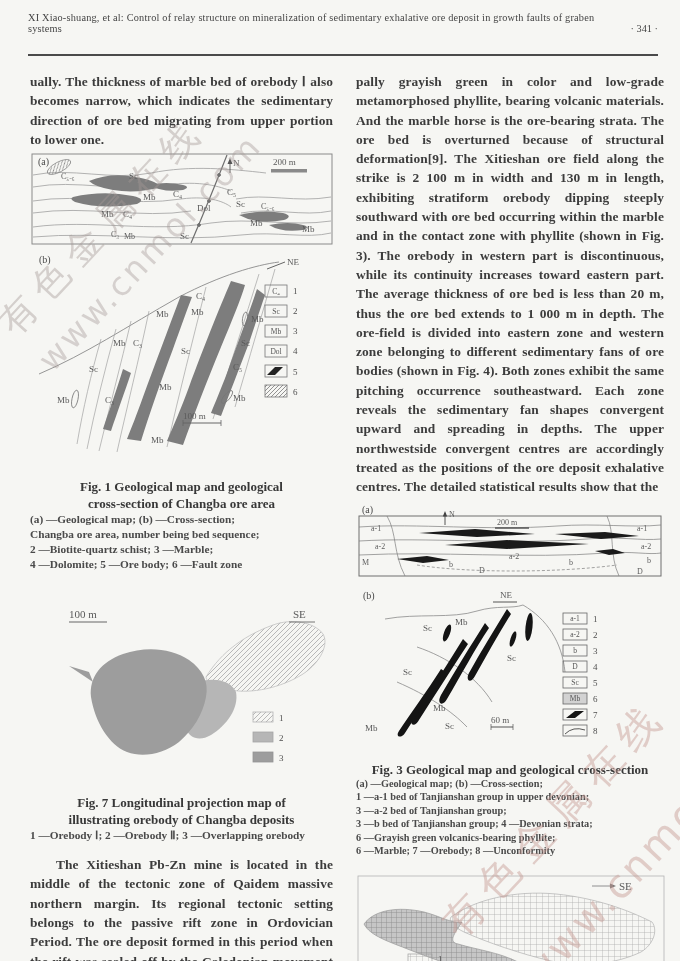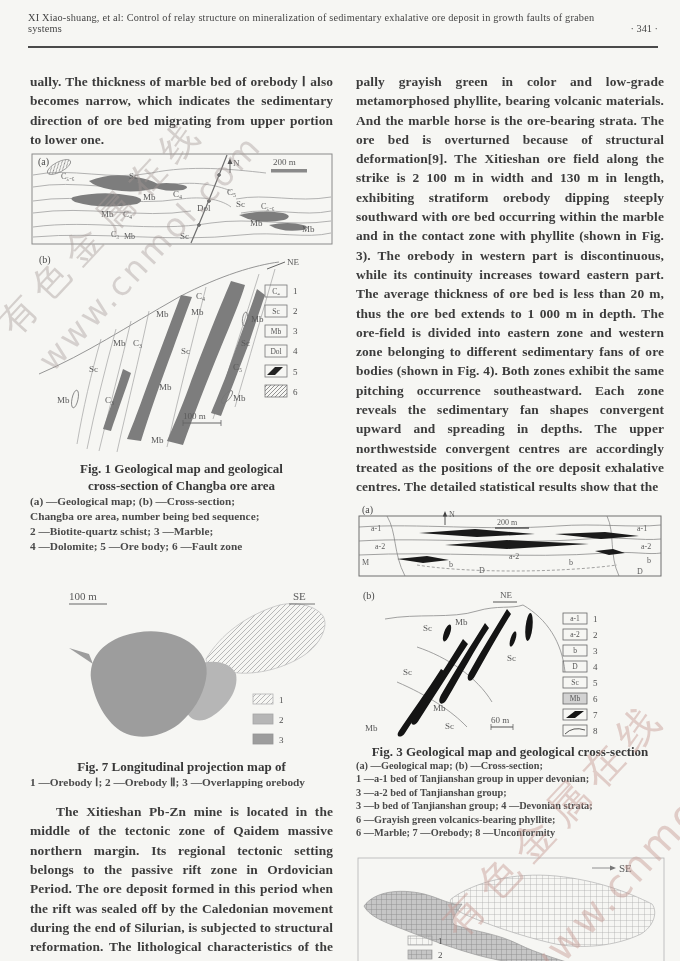--- a/index.html
+++ b/index.html
@@ -5,34 +5,34 @@
   html,body { margin:0; padding:0; background:#e8e8e6; }
   .page {
     position:relative; width:680px; height:961px; margin:0 auto;
     background:#f6f6f3; overflow:hidden;
     font-family:"Liberation Serif", serif; color:#333;
   }
   
   .runhead {
     position:absolute; left:28px; right:22px; top:12px;
     display:flex; justify-content:space-between; align-items:flex-end;
-    font-size:10.3px; color:#444; border-bottom:2.2px solid #4a4a4a; padding-bottom:12px;
+    font-size:10.3px; color:#444; border-bottom:2.2px solid #4a4a4a; padding-bottom:20px;
   }
   .runhead .rh-title { letter-spacing:0.2px; }
   
   .col { position:absolute; top:40px; }
   .col-left  { left:30px;  width:303px; }
   .col-right { left:356px; width:308px; }
   .para {
     font-size:13.4px; line-height:19.3px; text-align:justify;
     font-weight:bold; color:#3c3c3c; letter-spacing:0.1px;margin-top:32px;
   }
   .para.indent { text-indent:26px; }
   
-  .caption { margin-top:6px; }
+  .caption { margin-top:24px; }
   .cap-title { text-align:center; font-weight:bold; font-size:13px; line-height:17px; color:#383838; }
   .cap-note  { text-align:left; font-weight:bold; font-size:11.3px; line-height:15px; color:#4a4a4a; }
   .caption.small .cap-title { font-size:13px; line-height:14px; }
   .caption.small .cap-note  { font-size:10.3px; line-height:13.5px; }
   
   .fig { display:block; margin:4px auto 0 auto; }
   .svg-label     { font-size:9px;  fill:#5a5a5a; font-family:"Liberation Serif",serif; }
   .svg-label-sm  { font-size:8px;  fill:#5f5f5f; font-family:"Liberation Serif",serif; }
   .svg-panel     { font-size:10px; fill:#4a4a4a; font-family:"Liberation Serif",serif; }
   .svg-num       { font-size:9px;  fill:#4f4f4f; font-family:"Liberation Serif",serif; }
@@ -239,20 +239,21 @@
         <rect x="222" y="150" width="20" height="10" fill="#b6b6b6" stroke="#a5a5a5" stroke-width="0.8"></rect>
         <rect x="222" y="170" width="20" height="10" fill="#9d9d9d" stroke="#949494" stroke-width="0.8"></rect>
         <text class="svg-num" x="248" y="139">1</text>
         <text class="svg-num" x="248" y="159">2</text>
         <text class="svg-num" x="248" y="179">3</text>
       </g>
     </svg>
 
     <div class="caption">
       <div class="cap-title">Fig. 7  Longitudinal projection map of</div>
+      <div class="cap-title">illustrating orebody of Changba deposits</div>
       <div class="cap-note">1 —Orebody Ⅰ; 2 —Orebody Ⅱ; 3 —Overlapping orebody</div>
     </div>
 
     <div class="para indent" style="margin-top:12px">The Xitieshan Pb-Zn mine is located in the middle of the tectonic zone of Qaidem massive northern margin. Its regional tectonic setting belongs to the passive rift zone in Ordovician Period. The ore deposit formed in this period when the rift was sealed off by the Caledonian movement during the end of Silurian, is subjected to structural reformation. The lithological characteristics of the strata of Tanjianshan group in the ore-field are princi-</div>
   </div>
 
   <div class="col col-right">
 
     <div class="para">pally grayish green in color and low-grade metamorphosed phyllite, bearing volcanic materials. And the marble horse is the ore-bearing strata. The ore bed is overturned because of structural deformation[9]. The Xitieshan ore field along the strike is 2 100 m in width and 130 m in length, exhibiting stratiform orebody dipping steeply southward with ore bed occurring within the marble and in the contact zone with phyllite (shown in Fig. 3). The orebody in western part is discontinuous, while its continuity increases toward eastern part. The average thickness of ore bed is less than 20 m, thus the ore bed extends to 1 000 m in depth. The ore-field is divided into eastern zone and western zone belonging to different sedimentary fans of ore bodies (shown in Fig. 4). Both zones exhibit the same pitching occurrence southeastward. Each zone reveals the sedimentary fan shapes convergent upward and spreading in depths. The upper northwestside convergent centres are accordingly treated as the positions of the ore deposit exhalative centres. The detailed statistical results show that the</div>
 

